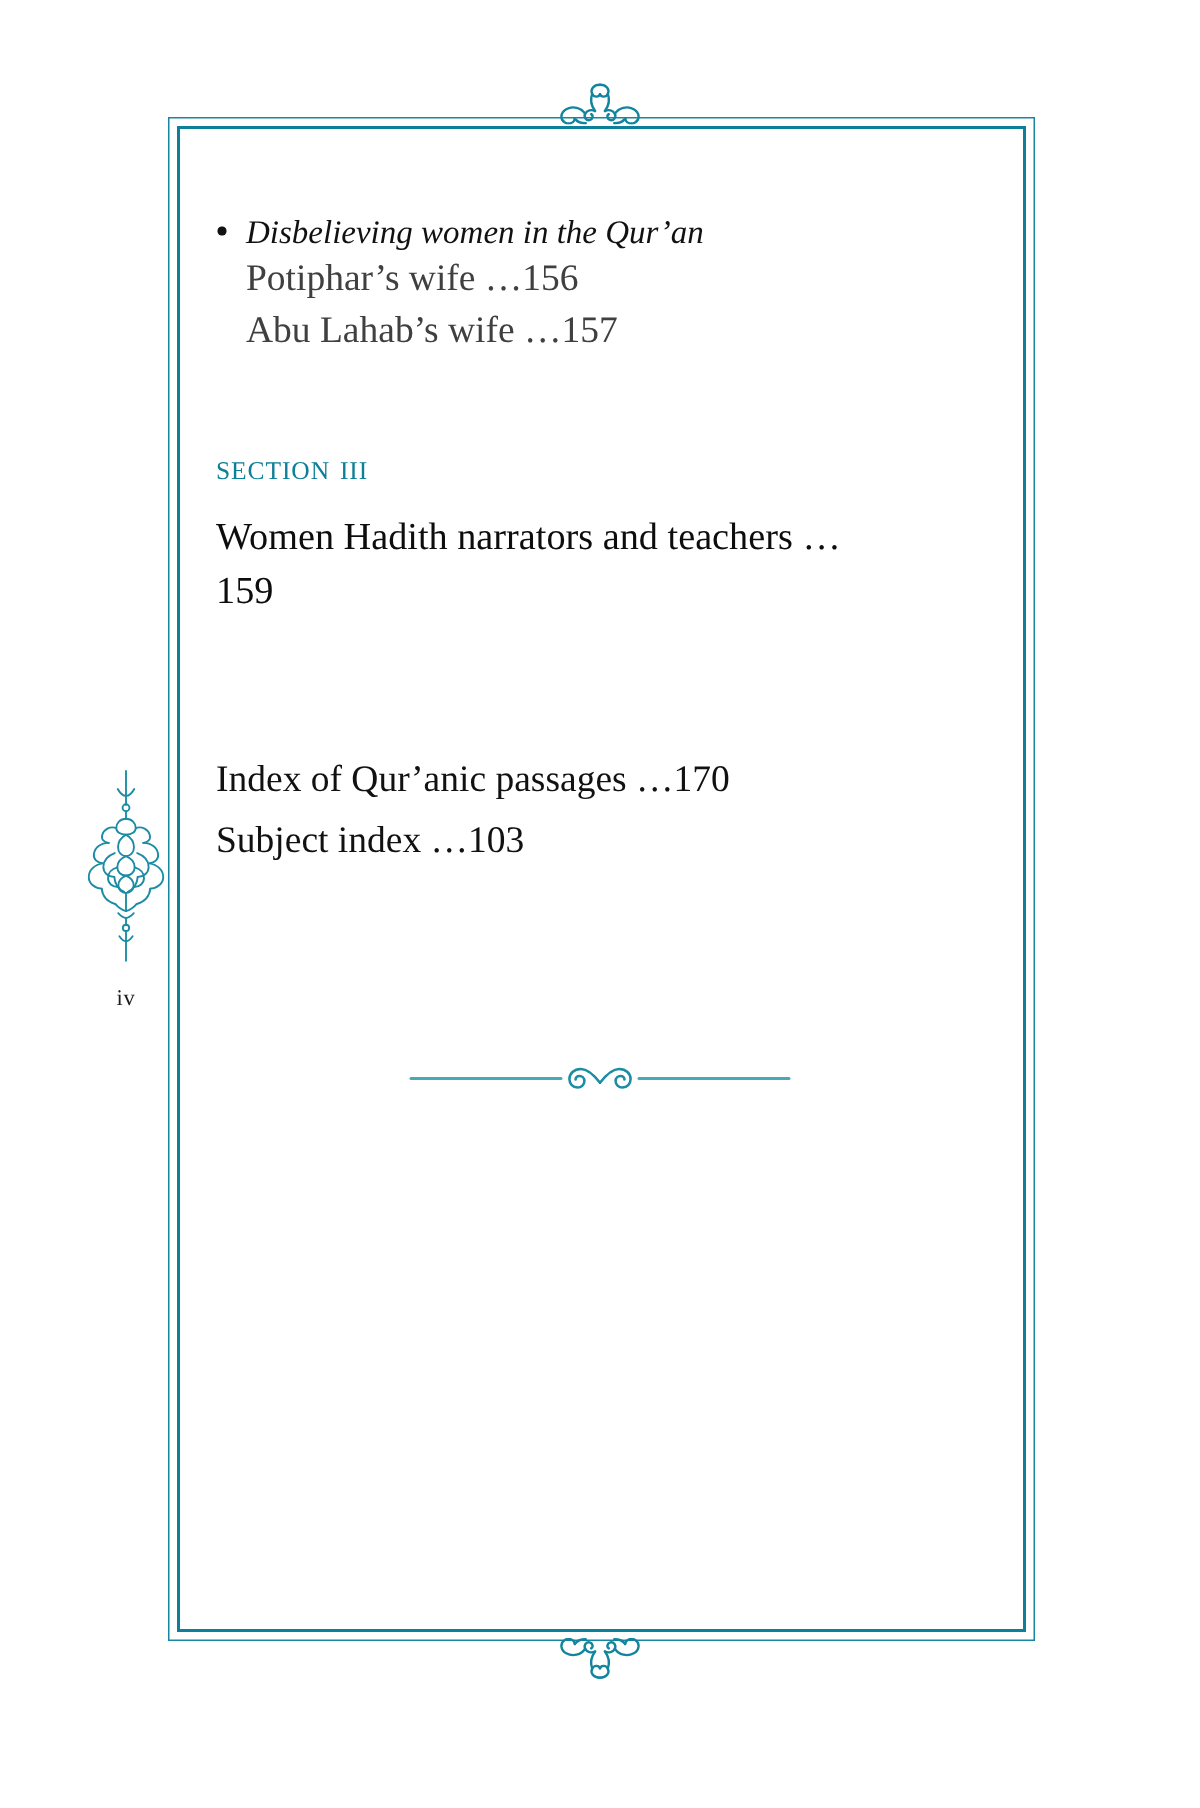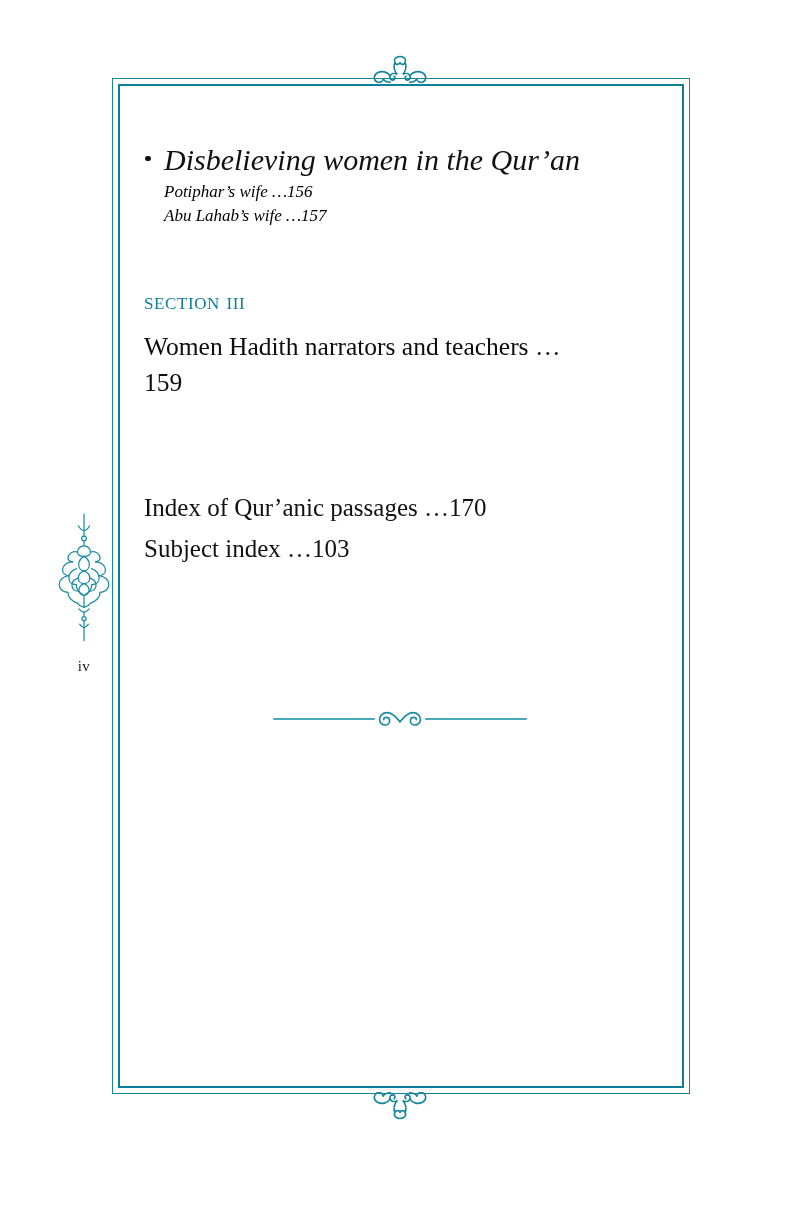--- a/index.html
+++ b/index.html
@@ -80,41 +80,40 @@
     top: 140px;
     width: 510px;
   }
 
   
   .bullet-group { margin: 0 0 0 0; }
   .bullet-line {
     position: relative;
     padding-left: 20px;
     font-style: italic;
-    font-size: 30px;
+    font-size: 22px;
     line-height: 1.34;
     color: #111111;
     white-space: nowrap;
   }
   .bullet-line .dot {
     position: absolute;
     left: 1px;
     top: 0.52em;
     width: 5.5px;
     height: 5.5px;
     border-radius: 50%;
     background: #111111;
   }
   .sub-line {
     padding-left: 20px;
-    font-size: 17px;
+    font-size: 25px;
     line-height: 1.38;
-    color: #000000;
+    color: #404040;
     white-space: nowrap;
-    font-style: italic;
   }
 
   
   .section-block { margin-top: 60px; }
   .section-kicker {
     color: #0e7f98;
     font-size: 24px;
     letter-spacing: 0.6px;
     font-variant: small-caps;
     text-transform: lowercase;

